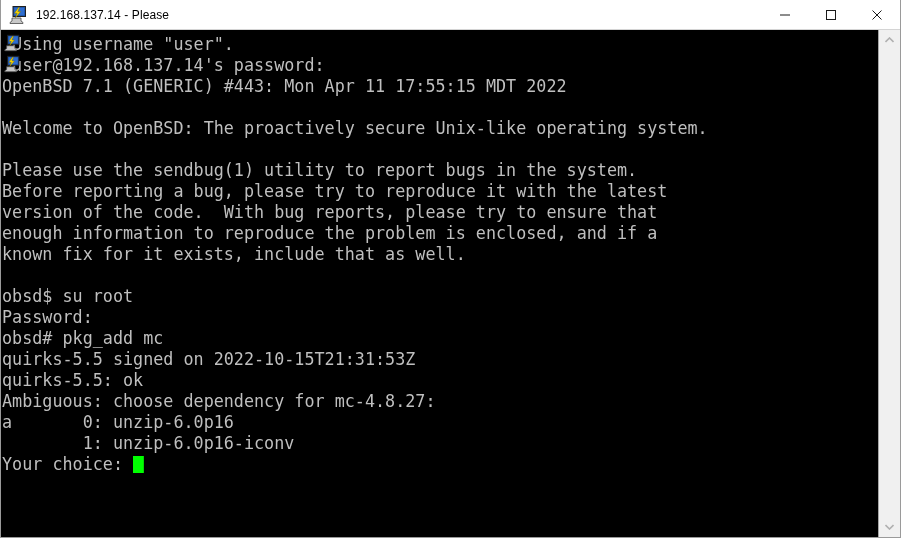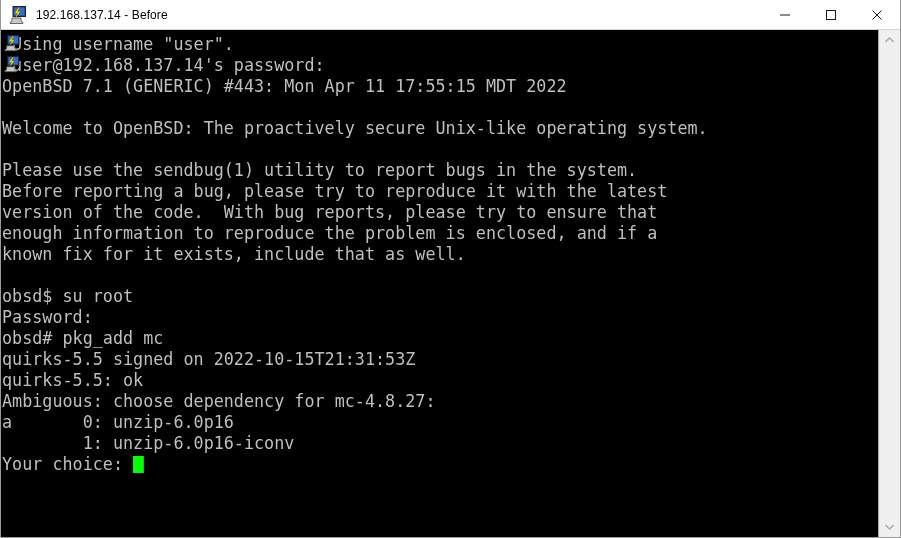--- a/index.html
+++ b/index.html
@@ -160,21 +160,21 @@
       <svg width="22" height="22" viewBox="0 0 22 22">
 
         <path d="M4 14 L4 17 L2 18.5 L2 19.5 L15 19.5 L15 18.5 L13 17 L13 14 Z" fill="#c8c8c8" stroke="#4a4a4a" stroke-width="0.8"></path>
 
         <rect x="5" y="2.5" width="12.5" height="10" fill="#1b4fa0" stroke="#20201f" stroke-width="1"></rect>
         <rect x="6.3" y="3.7" width="10" height="7.6" fill="#2f6ed0"></rect>
 
         <path d="M10.5 3.5 L6.5 9.2 L9.2 9.2 L7.4 13.8 L12.6 7.6 L9.8 7.6 L11.6 3.5 Z" fill="#ffdd00" stroke="#806f00" stroke-width="0.5"></path>
       </svg>
     </span>
-    <span class="title-text">192.168.137.14 - Before</span>
+    <span class="title-text">192.168.137.14 - Please</span>
 
     <div class="caption-buttons">
       <button class="cap-btn">
         <svg width="12" height="12" viewBox="0 0 12 12">
           <line x1="1" y1="6" x2="11" y2="6" stroke="#1a1a1a" stroke-width="1"></line>
         </svg>
       </button>
       <button class="cap-btn">
         <svg width="12" height="12" viewBox="0 0 12 12">
           <rect x="1.5" y="1.5" width="9" height="9" fill="none" stroke="#1a1a1a" stroke-width="1"></rect>

